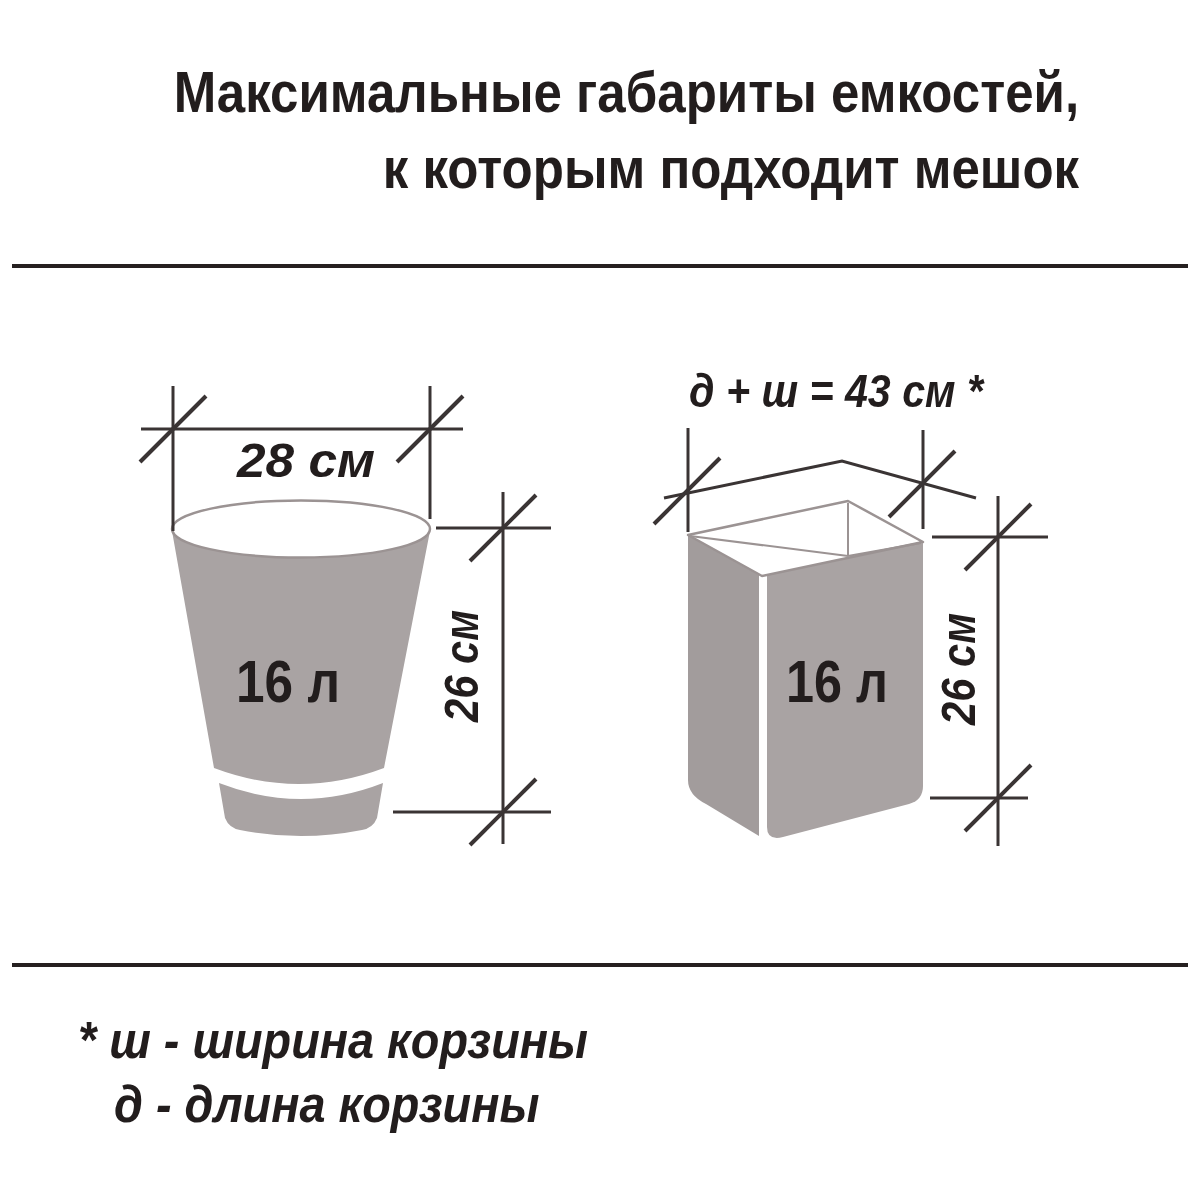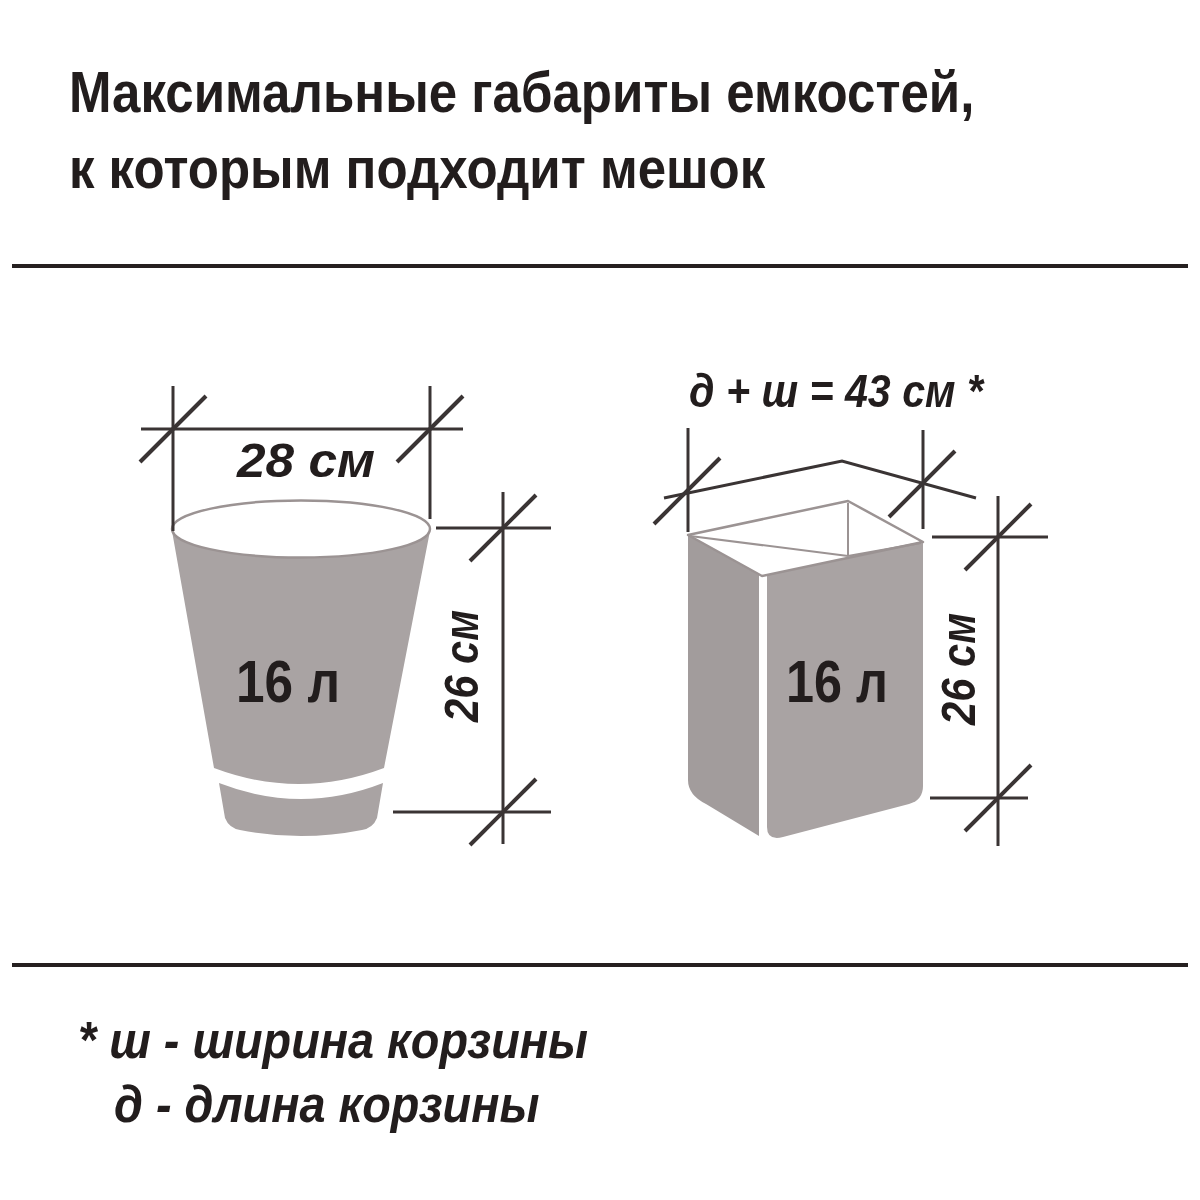--- a/index.html
+++ b/index.html
@@ -13,21 +13,21 @@
   #canvas{
     position:relative;
     width:1200px;height:1200px;
     background:#ffffff;
     overflow:hidden;
     font-family:"Liberation Sans", sans-serif;
     color:var(--ink);
   }
   .title{
     position:absolute;left:0;top:54px;width:1148px;
-    text-align:left;
+    text-align:right;
     font-size:58px;line-height:76px;font-weight:bold;
     color:var(--ink);
   }
   .title .tline{display:block;transform:scaleX(0.88);transform-origin:50% 50%;white-space:nowrap;}
   .divider{
     position:absolute;left:12px;width:1176px;height:4px;
     background:#262020;
   }
   .divider.top{top:264px;}
   .divider.bottom{top:963px;}

